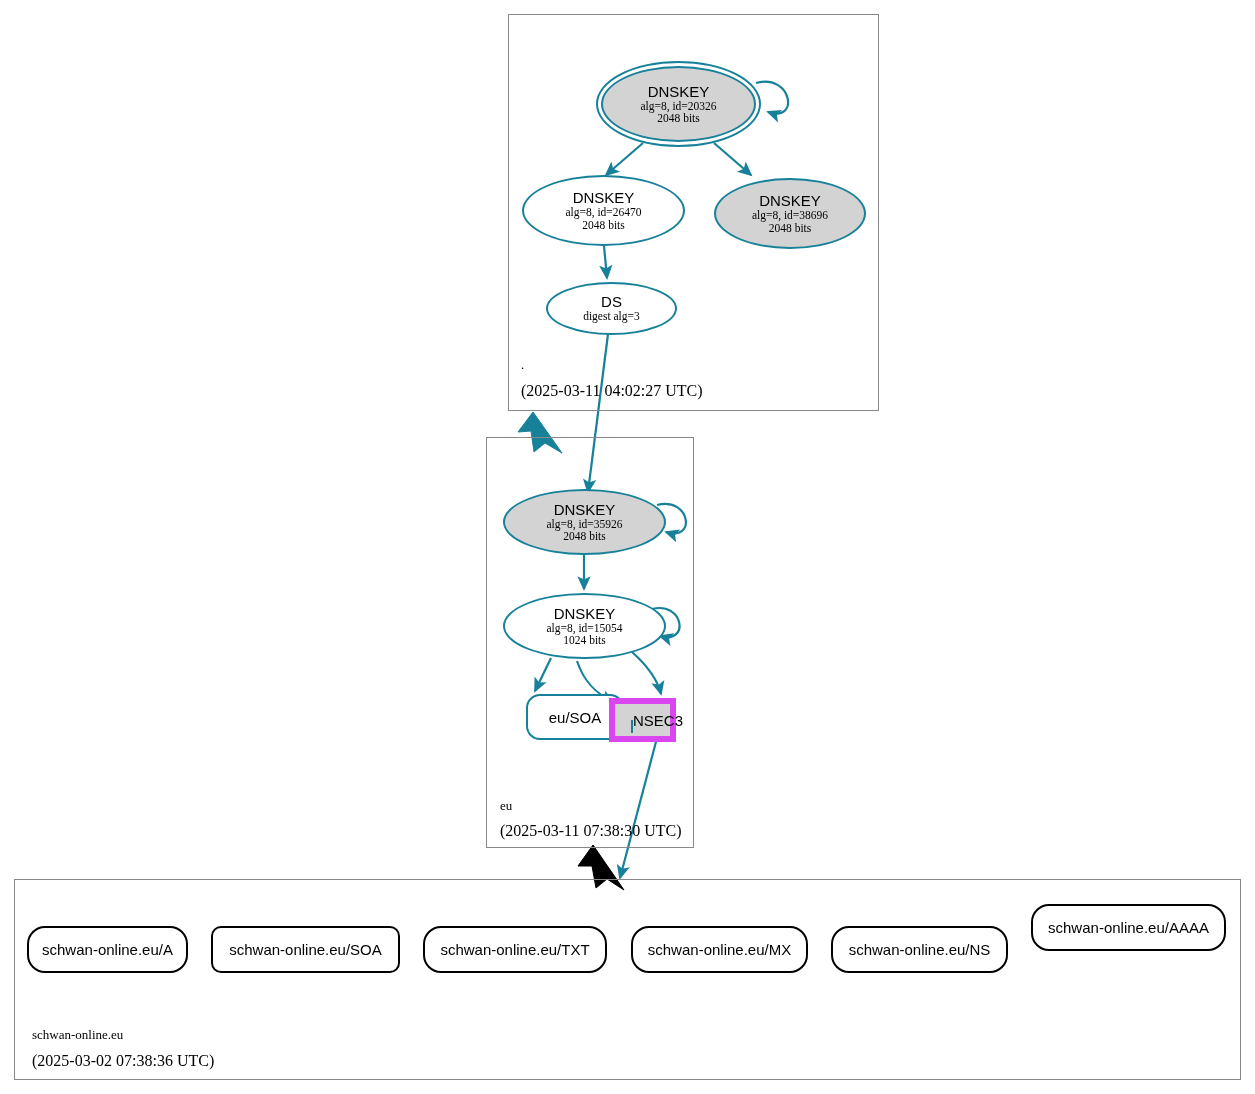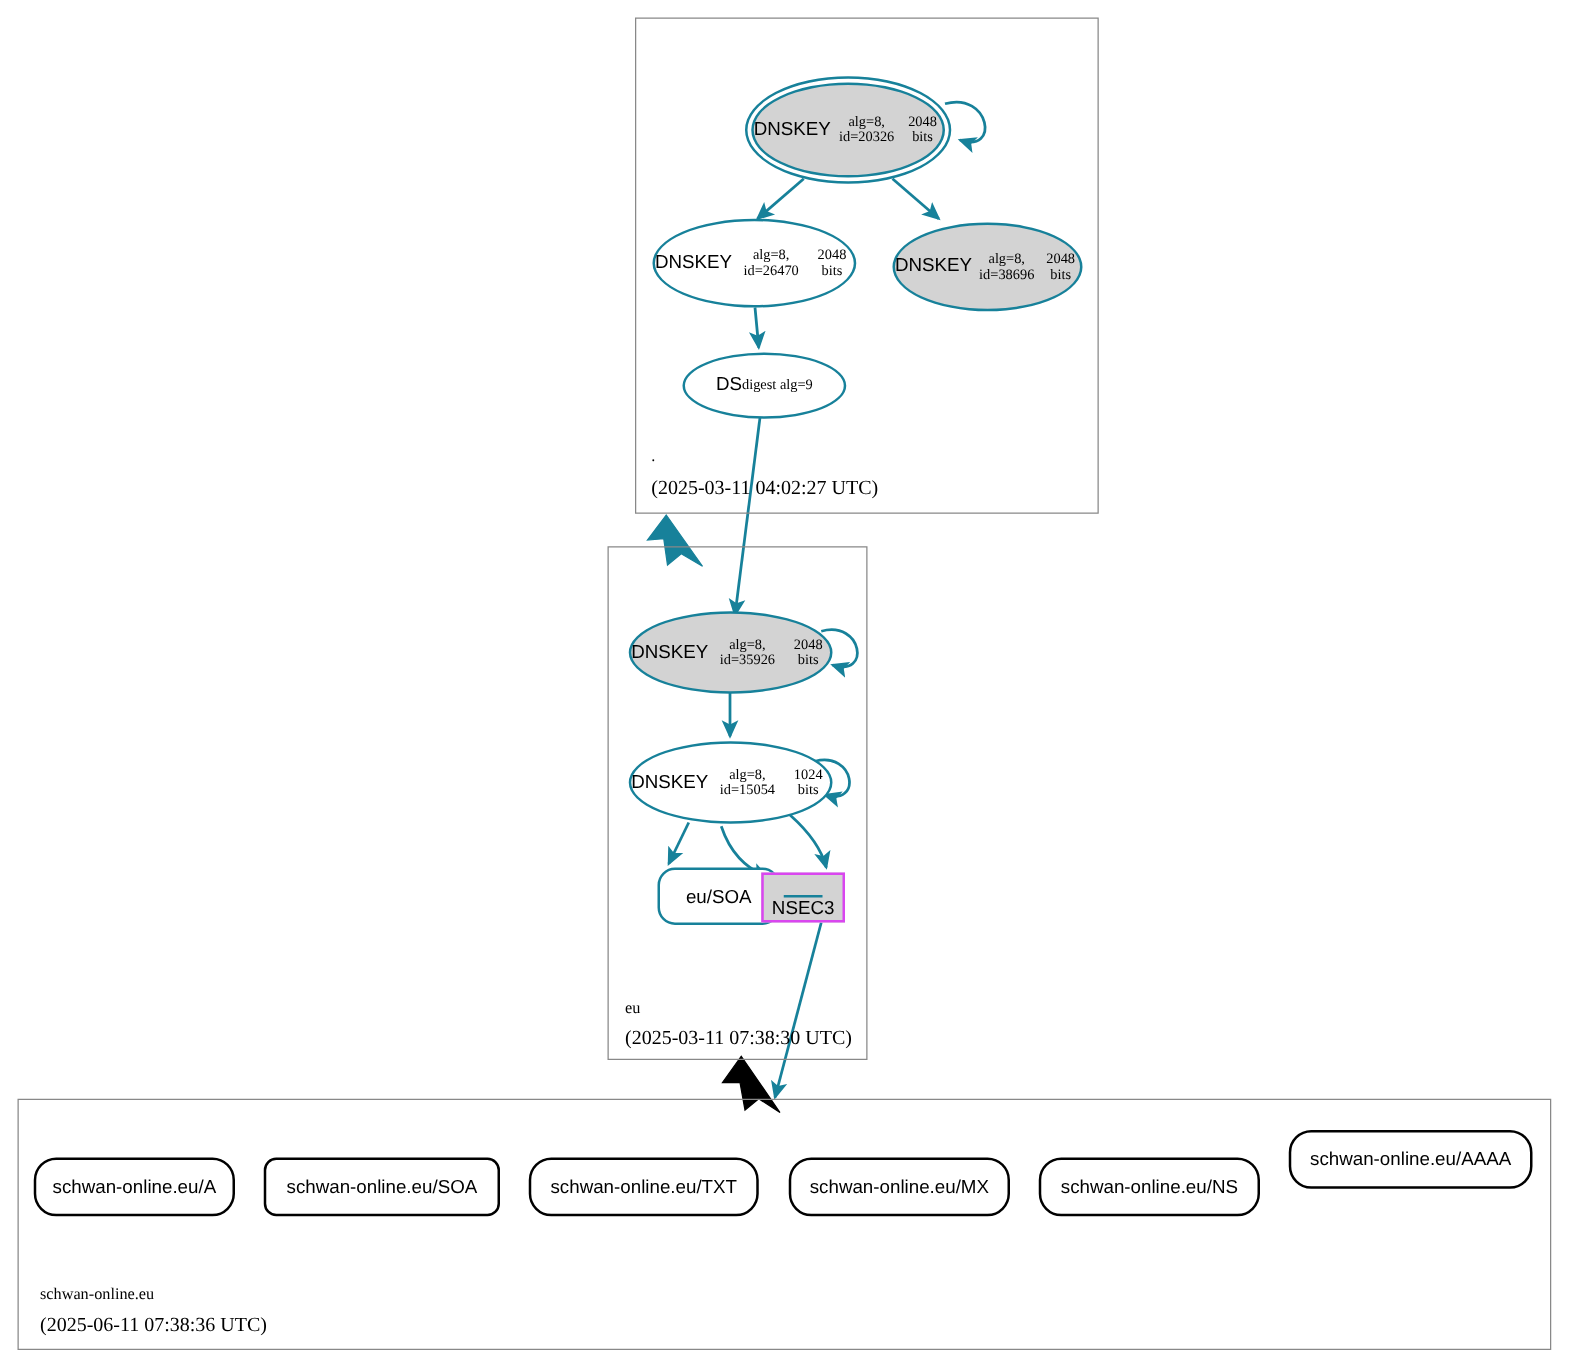--- a/index.html
+++ b/index.html
@@ -38,20 +38,21 @@
     position: absolute;
     font-family: "Liberation Serif", serif;
     font-size: 16px;
     color: #000000;
     white-space: nowrap;
   }
   .node {
     position: absolute;
     box-sizing: border-box;
     display: flex;
+    flex-direction: column;
     align-items: center;
     justify-content: center;
     text-align: center;
     line-height: 1.08;
   }
   .node .title {
     font-family: "Liberation Sans", sans-serif;
     font-size: 15px;
     color: #000000;
   }
@@ -90,24 +91,24 @@
   }
   .rr-node.insecure {
     border-color: #000000;
     border-width: 2px;
     border-radius: 18px;
     text-align: center;
   }
   .nsec-node {
     position: absolute;
     box-sizing: border-box;
-    border: 2px solid #d946ef;
+    border: 6px solid #d946ef;
     background: #d3d3d3;
     display: flex;
-    flex-direction: column;
+    flex-direction: row;
     padding: 16px;
   }
   .nsec-top {
     display: flex;
     height: 11px;
     border-bottom: 2px solid #17819a;
   }
   .nsec-cell {
     flex: 1 1 50%;
     background: #d3d3d3;
@@ -182,21 +183,21 @@
 </div>
 
 <div class="node ellipse-node secure-fill" style="left:714px; top:178px; width:152px; height:71px;">
   <div class="title">DNSKEY</div>
   <div class="sub">alg=8, id=38696</div>
   <div class="sub">2048 bits</div>
 </div>
 
 <div class="node ellipse-node plain-fill" style="left:546px; top:282px; width:131px; height:53px;">
   <div class="title">DS</div>
-  <div class="sub">digest alg=9</div>
+  <div class="sub">digest alg=3</div>
 </div>
 
 <div class="zone-box" style="left:486px; top:437px; width:208px; height:411px;"></div>
 <div class="zone-label" style="left:500px; top:798px;">eu</div>
 <div class="zone-time" style="left:500px; top:822px;">(2025-03-11 07:38:30 UTC)</div>
 
 <div class="node ellipse-node secure-fill" style="left:503px; top:489px; width:163px; height:66px;">
   <div class="title">DNSKEY</div>
   <div class="sub">alg=8, id=35926</div>
   <div class="sub">2048 bits</div>
@@ -215,21 +216,21 @@
 <div class="nsec-node" style="left:609px; top:698px; width:67px; height:40px;">
   <div class="nsec-top">
     <div class="nsec-cell"></div>
     <div class="nsec-cell"></div>
   </div>
   <div class="nsec-label">NSEC3</div>
 </div>
 
 <div class="zone-box" style="left:14px; top:879px; width:1227px; height:201px;"></div>
 <div class="zone-label" style="left:32px; top:1027px;">schwan-online.eu</div>
-<div class="zone-time" style="left:32px; top:1052px;">(2025-06-11 07:38:36 UTC)</div>
+<div class="zone-time" style="left:32px; top:1052px;">(2025-03-02 07:38:36 UTC)</div>
 
 <div class="rr-node insecure" style="left:27px; top:926px; width:161px; height:47px;">
   <span>schwan-online.eu/A</span>
 </div>
 <div class="rr-node insecure" style="left:211px; top:926px; width:189px; height:47px;border-radius:10px;">
   <span>schwan-online.eu/SOA</span>
 </div>
 <div class="rr-node insecure" style="left:423px; top:926px; width:184px; height:47px;">
   <span>schwan-online.eu/TXT</span>
 </div>

